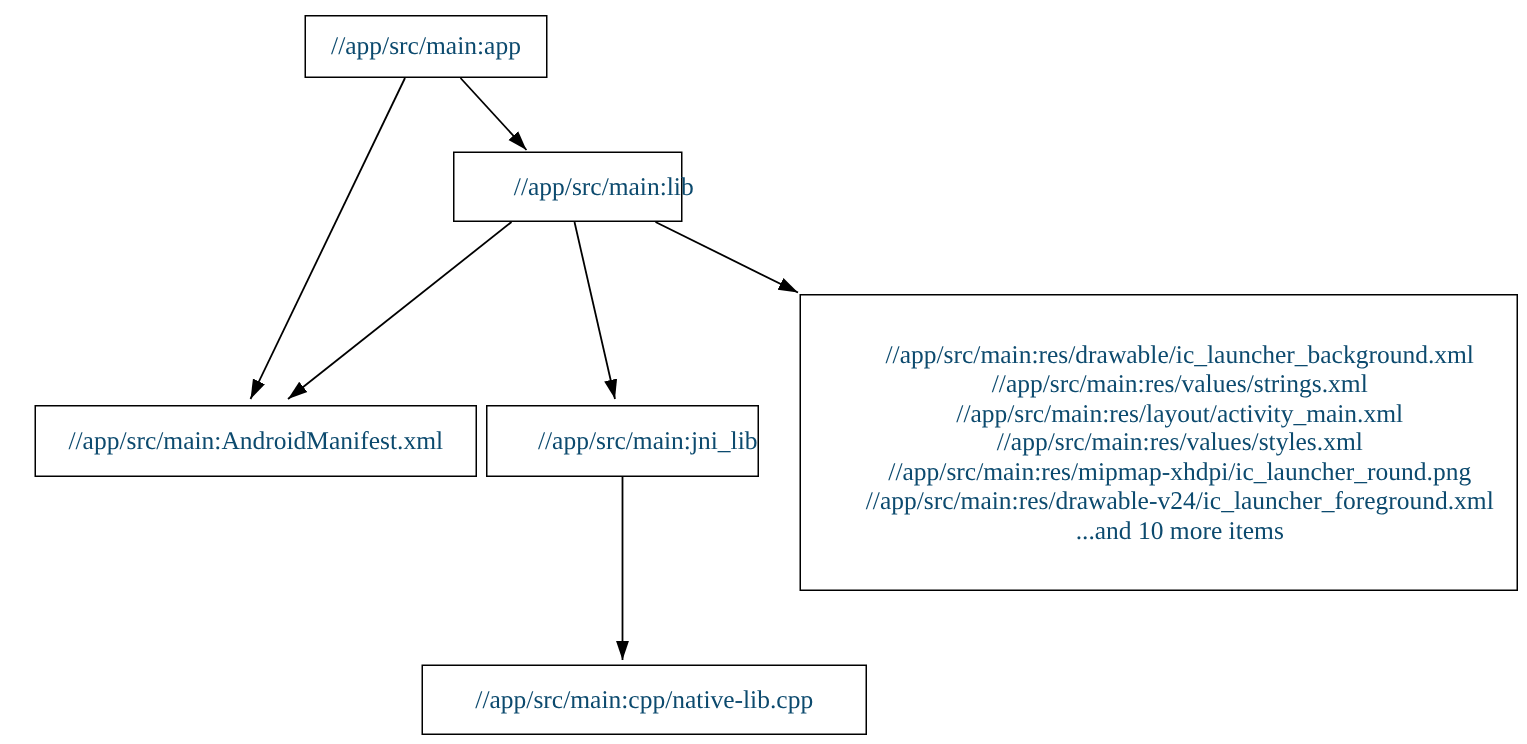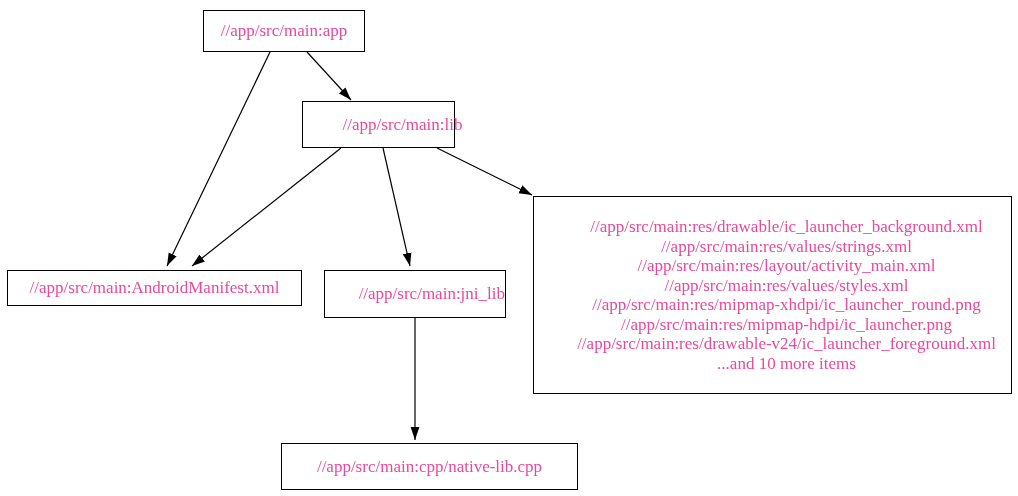--- a/index.html
+++ b/index.html
@@ -6,21 +6,21 @@
     margin: 0;
     padding: 0;
     background: #ffffff;
   }
   #canvas {
     position: relative;
     width: 1018px;
     height: 496px;
     background: #ffffff;
     font-family: "Liberation Serif", "DejaVu Serif", serif;
-    color: #ec4899;
+    color: #0c4a6e;
     overflow: hidden;
   }
   #edges {
     position: absolute;
     left: 0;
     top: 0;
     width: 1018px;
     height: 496px;
   }
   .node {
@@ -40,21 +40,21 @@
     line-height: 19.5px;
     font-size: 17px;
     padding-left: 28px;
   }
   .node.multiline .line {
     white-space: nowrap;
   }
   
   #node-app       { left: 203px; top: 10px;  width: 162px; height: 42px; }
   #node-lib       { left: 302px; top: 101px; width: 153px; height: 47px; padding-left: 48px; }
-  #node-manifest  { left: 7px;   top: 270px; width: 295px; height: 36px; }
+  #node-manifest  { left: 23px;   top: 270px; width: 295px; height: 48px; }
   #node-jni-lib   { left: 324px; top: 270px; width: 182px; height: 48px; justify-content: flex-end; }
   #node-res-files { left: 533px; top: 196px; width: 479px; height: 198px; }
   #node-cpp       { left: 281px; top: 443px; width: 297px; height: 47px; align-items: center; }
 </style>
 </head>
 <body>
 
 <div id="canvas">
 
   <svg id="edges" viewBox="0 0 1018 496" xmlns="http://www.w3.org/2000/svg">
@@ -88,21 +88,20 @@
   <div class="node" id="node-jni-lib">
     <span>//app/src/main:jni_lib</span>
   </div>
 
   <div class="node multiline" id="node-res-files">
     <div class="line">//app/src/main:res/drawable/ic_launcher_background.xml</div>
     <div class="line">//app/src/main:res/values/strings.xml</div>
     <div class="line">//app/src/main:res/layout/activity_main.xml</div>
     <div class="line">//app/src/main:res/values/styles.xml</div>
     <div class="line">//app/src/main:res/mipmap-xhdpi/ic_launcher_round.png</div>
-    <div class="line">//app/src/main:res/mipmap-hdpi/ic_launcher.png</div>
     <div class="line">//app/src/main:res/drawable-v24/ic_launcher_foreground.xml</div>
     <div class="line">...and 10 more items</div>
   </div>
 
   <div class="node" id="node-cpp">
     <span>//app/src/main:cpp/native-lib.cpp</span>
   </div>
 
 </div>
 

